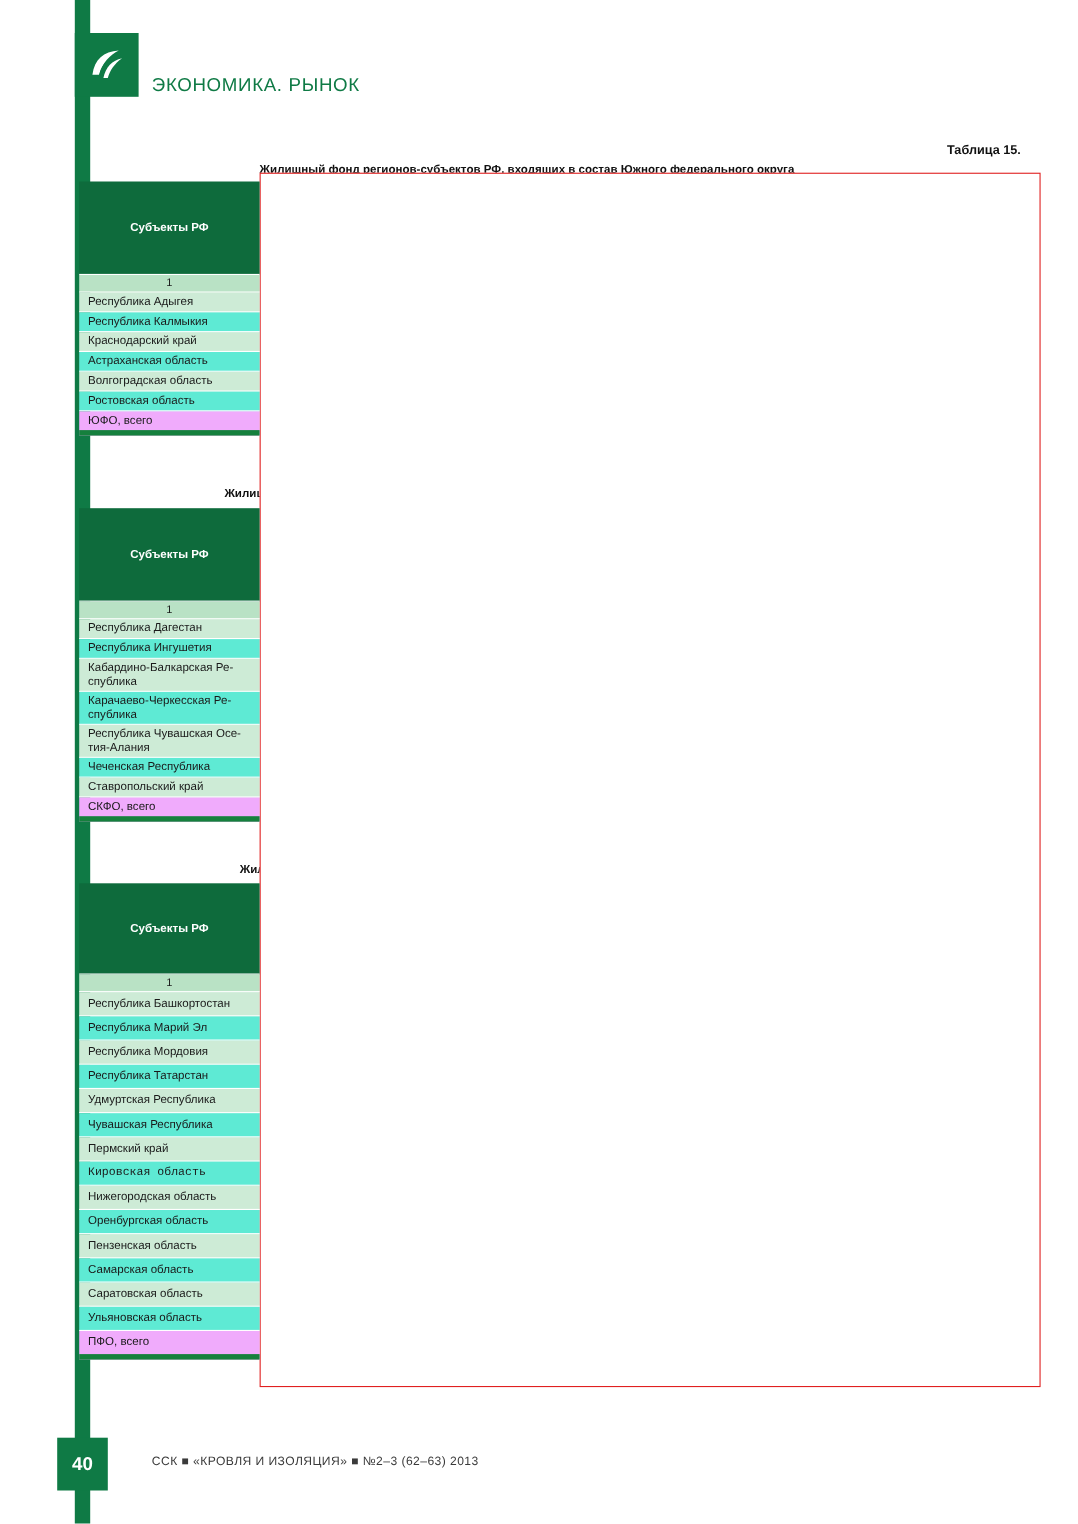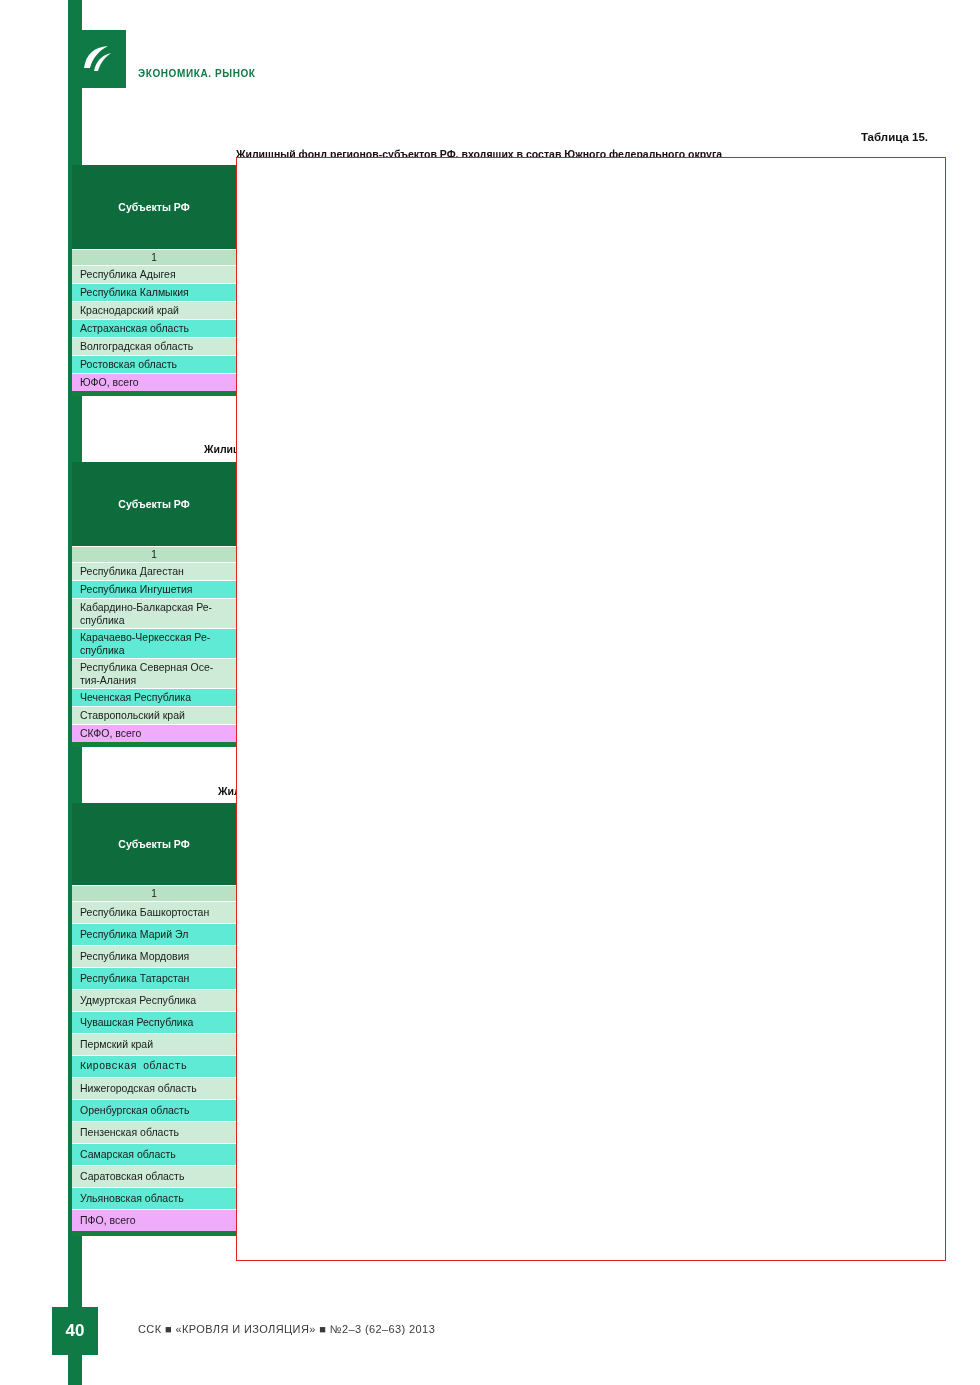--- a/index.html
+++ b/index.html
@@ -47,22 +47,22 @@
     position: absolute;
     left: 12px;
     top: 12px;
     width: 34px;
     height: 34px;
   }
   .header-title {
     position: absolute;
     left: 70px;
     top: 38px;
-    font-size: 10px;
-    font-weight: bold;
+    font-size: 17px;
+    font-weight: normal;
     letter-spacing: 0.6px;
     color: #0f7a45;
   }
 
   
   .table-number {
     position: absolute;
     right: 52px;
     font-size: 11.5px;
     font-weight: bold;
@@ -188,21 +188,21 @@
 
 <div class="table-caption" style="left:204px; top:443px;">Жилищный фонд регионов-субъектов РФ, входящих в состав Северо-Кавказского федерального округа</div>
 
 <div class="tbl" style="top:462px;">
   <div class="head" style="height:85px;">Субъекты РФ</div>
   <div class="numrow">1</div>
   <div class="row">Республика Дагестан</div>
   <div class="row alt">Республика Ингушетия</div>
   <div class="row two">Кабардино-Балкарская Ре-спублика</div>
   <div class="row alt two">Карачаево-Черкесская Ре-спублика</div>
-  <div class="row two">Республика Северная Осе-тия-Алания</div>
+  <div class="row two">Республика Чувашская Осе-тия-Алания</div>
   <div class="row alt">Чеченская Республика</div>
   <div class="row">Ставропольский край</div>
   <div class="row total">СКФО, всего</div>
 </div>
 
 <div class="table-caption" style="left:218px; top:785px;">Жилищный фонд регионов-субъектов РФ, входящих в состав Приволжского федерального округа</div>
 
 <div class="tbl" style="top:803px;">
   <div class="head" style="height:83px;">Субъекты РФ</div>
   <div class="numrow">1</div>

